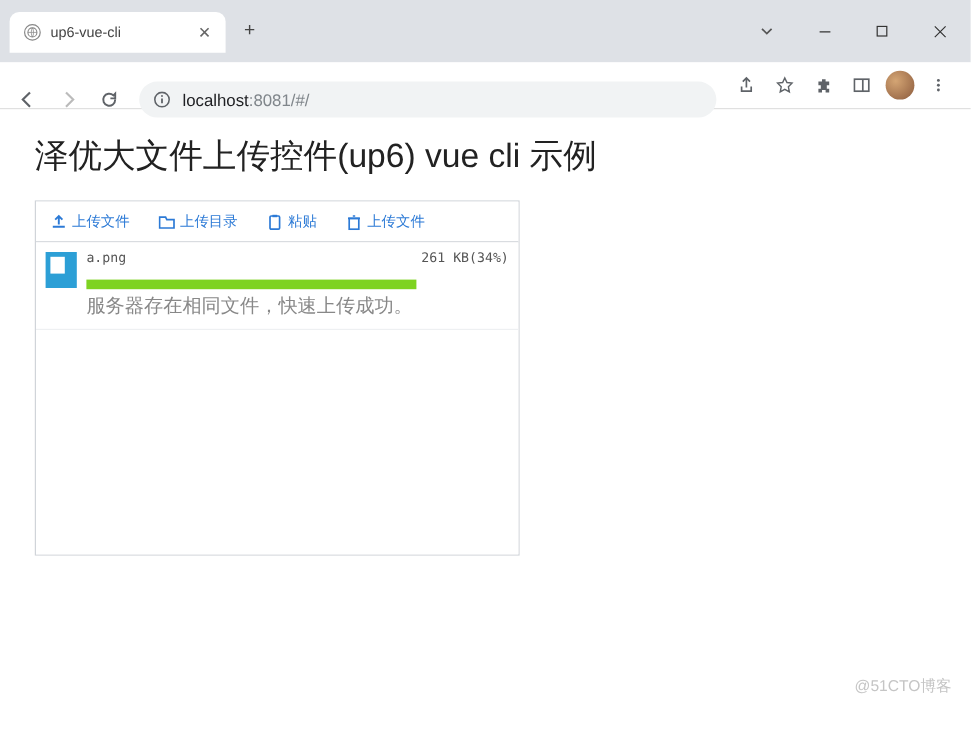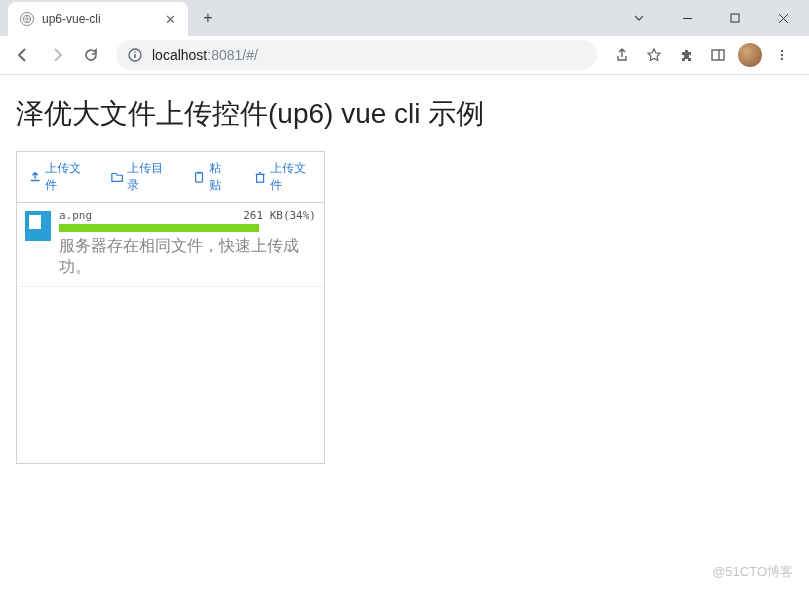--- a/index.html
+++ b/index.html
@@ -9,21 +9,21 @@
       width: 809px;
       height: 609px;
       overflow: hidden;
       position: relative;
     }
     
     .browser-chrome { background: #fff; border-bottom: 1px solid #e0e0e0; }
     .tab-bar {
       display: flex;
       align-items: center;
-      height: 36px;
+      height: 52px;
       background: #dee1e6;
       padding-left: 8px;
     }
     .tab {
       display: flex;
       align-items: center;
       gap: 8px;
       background: #fff;
       height: 34px;
       padding: 0 12px;
@@ -54,21 +54,20 @@
       padding-right: 4px;
     }
     .win-btn {
       width: 44px; height: 30px;
       display: flex; align-items: center; justify-content: center;
       color: #555; font-size: 12px;
       cursor: pointer;
     }
     .toolbar {
       display: flex;
-      align-items: center;
       height: 38px;
       padding: 16px 8px;
       gap: 4px;
       background: #fff;
     }
     .nav-btn {
       width: 30px; height: 30px;
       display: flex; align-items: center; justify-content: center;
       color: #5f6368; cursor: pointer;
       border-radius: 50%;
@@ -96,30 +95,30 @@
       display: flex; align-items: center; justify-content: center;
       color: #5f6368; cursor: pointer;
     }
     .avatar {
       width: 24px; height: 24px;
       border-radius: 50%;
       background: radial-gradient(circle at 35% 35%, #d4a574, #8b5a3c);
     }
     
     .page {
-      padding: 20px 16px;
+      padding: 20px 29px;
     }
     .page h1 {
       font-size: 28px;
       font-weight: 400;
       color: #222;
       margin-bottom: 18px;
     }
     .up6-panel {
-      width: 309px;
+      width: 404px;
       border: 1px solid #d0d4d9;
     }
     .up6-toolbar {
       display: flex;
       align-items: center;
       gap: 24px;
       padding: 8px 12px;
       border-bottom: 1px solid #d0d4d9;
       background: #fff;
       font-size: 12px;
@@ -157,21 +156,21 @@
       width: 12px; height: 14px;
       background: #fff;
     }
     .file-info { flex: 1; }
     .file-header {
       display: flex;
       justify-content: space-between;
       font-size: 11px;
       font-family: monospace;
       color: #555;
-      margin-bottom: 2px;
+      margin-bottom: 12px;
     }
     .progress-bar {
       height: 8px;
       background: #7ed321;
       width: 78%;
       margin-bottom: 4px;
     }
     .file-status {
       font-size: 16px;
       color: #888;

